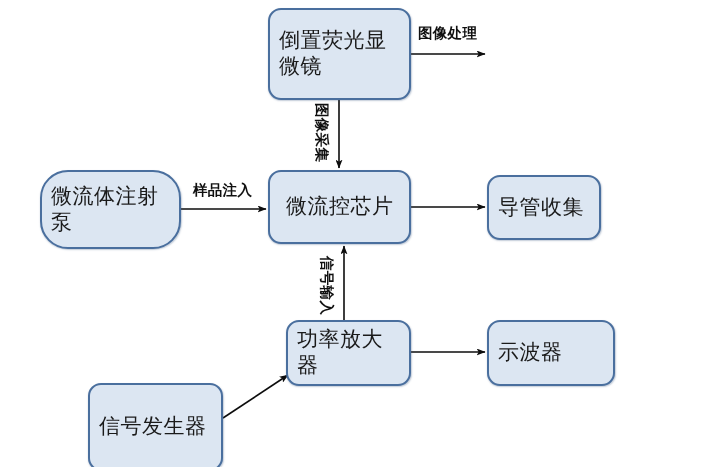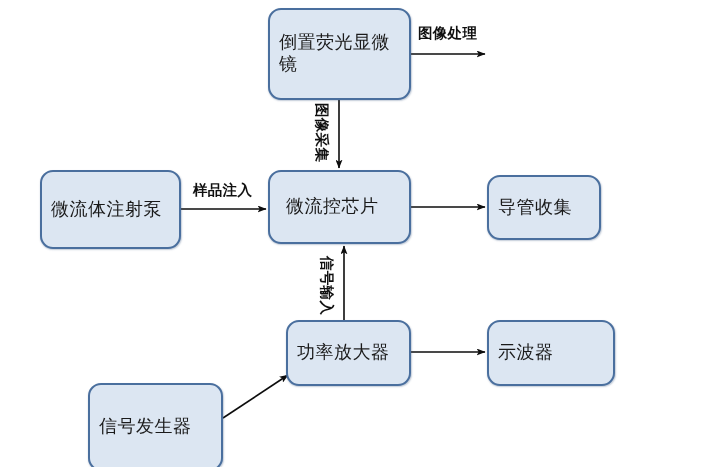--- a/index.html
+++ b/index.html
@@ -24,21 +24,21 @@
     box-sizing: border-box;
     background: #dce6f2;
     border: 2.5px solid #4a6f9e;
     border-radius: 13px;
     display: flex;
     align-items: center;
     justify-content: flex-start;
     padding: 4px 9px;
     color: #1a1a1a;
     font-family: "Liberation Serif", "DejaVu Serif", serif;
-    font-size: 18px;
+    font-size: 21px;
     line-height: 1.22;
     letter-spacing: 0.5px;
     box-shadow: 0.5px 1px 1.5px rgba(60, 90, 130, 0.30);
   }
   .node .label {
     display: block;
     width: 100%;
   }
 
   
@@ -104,21 +104,21 @@
 
   <div class="edge-label" style="left:193px; top:181px;">样品注入</div>
 
   <div class="edge-label vertical" style="left:336px; top:256px;">信号输入</div>
 
   <div class="node" style="left:268px; top:8px; width:143px; height:92px;">
     <span class="label">倒置荧光显微镜</span>
   </div>
 
 
-  <div class="node" style="left:40px; top:170px; width:141px; height:79px;">
+  <div class="node" style="left:40px; top:170px; width:141px; height:79px;border-radius:28px;">
     <span class="label">微流体注射泵</span>
   </div>
 
   <div class="node" style="left:268px; top:170px; width:143px; height:74px;padding-left:16px;">
     <span class="label">微流控芯片</span>
   </div>
 
   <div class="node" style="left:487px; top:175px; width:114px; height:65px;font-family:Liberation Serif, serif;">
     <span class="label">导管收集</span>
   </div>

